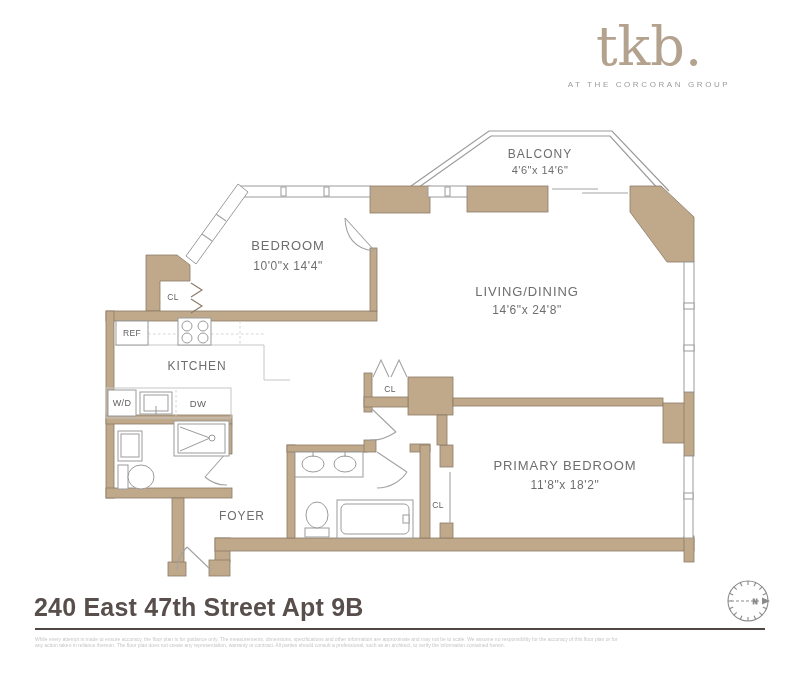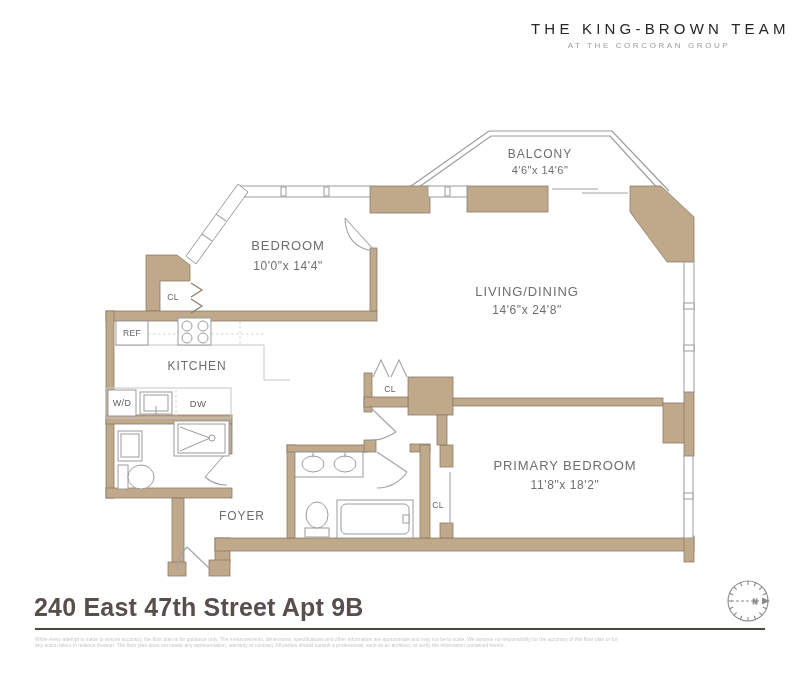--- a/index.html
+++ b/index.html
@@ -227,21 +227,21 @@
       <line x1="755.7" y1="582.5" x2="754.1" y2="586.2"></line>
       <line x1="762.1" y1="586.9" x2="759.3" y2="589.7"></line>
       <line x1="766.5" y1="593.3" x2="762.8" y2="594.9"></line>
       <line x1="731" y1="601" x2="760" y2="601" stroke-dasharray="3 2"></line>
       <polygon points="770,601 762,597.5 762,604.5" fill="#8a8a8a" stroke="none"></polygon>
       <text class="nl" x="755" y="604">N</text>
     </g>
   </svg>
 
   <div class="header">
-    <div class="team">THE KING-BROWN TEAM</div>
+    <div class="logo">tkb.</div>
     <div class="subteam">AT THE CORCORAN GROUP</div>
   </div>
 
   <div class="title">240 East 47th Street Apt 9B</div>
   <div class="rule"></div>
   <div class="disclaimer">While every attempt is made to ensure accuracy, the floor plan is for guidance only. The measurements, dimensions, specifications and other information are approximate and may not be to scale. We assume no responsibility for the accuracy of this floor plan or for any action taken in reliance thereon. The floor plan does not create any representation, warranty or contract. All parties should consult a professional, such as an architect, to verify the information contained herein.</div>
 
 </div>
 
 </body></html>

